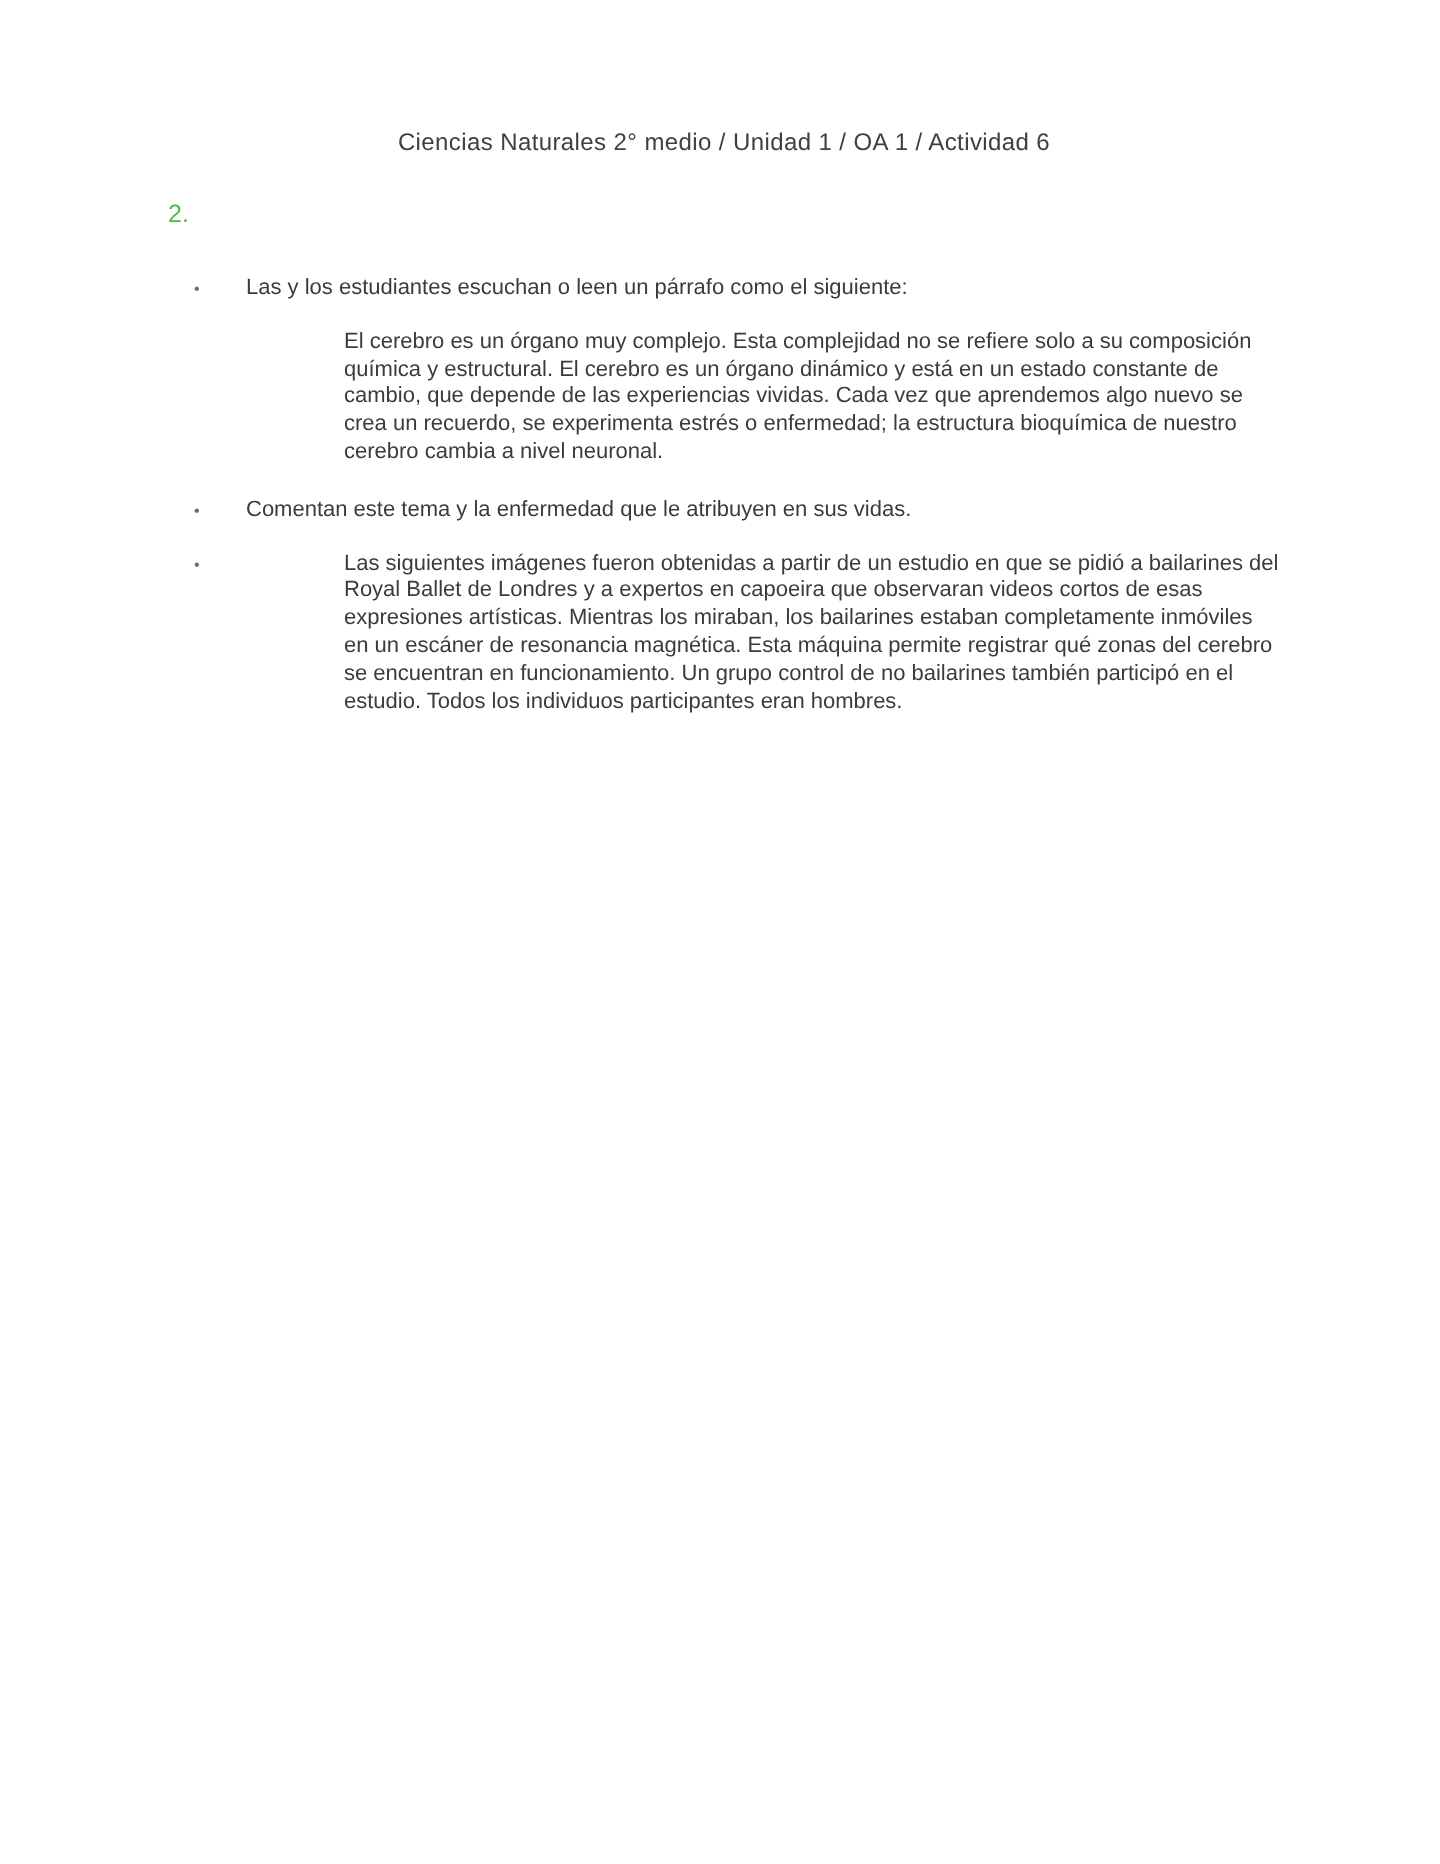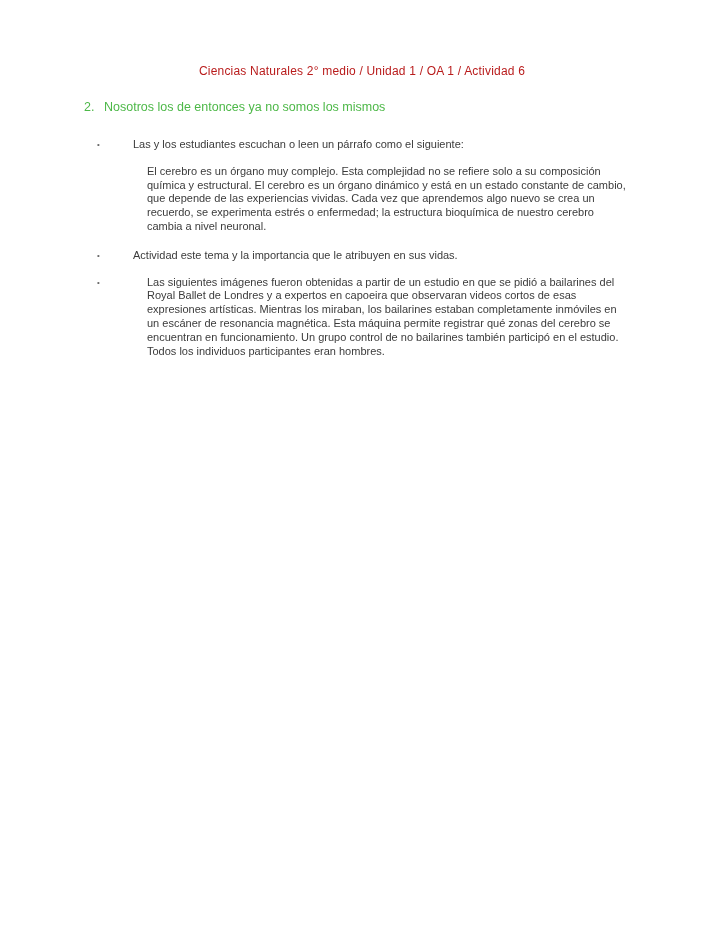--- a/index.html
+++ b/index.html
@@ -14,21 +14,21 @@
     margin: 0 auto;
     background: #ffffff;
     font-family: "Liberation Sans", sans-serif;
     color: #3b3b3b;
     box-sizing: border-box;
     padding: 64px 80px 0 84px;
     overflow: hidden;
   }
   .doc-title {
     text-align: center;
-    color: #b91c1c;
+    color: #404040;
     font-size: 12px;
     letter-spacing: 0.2px;
     margin-bottom: 22px;
     white-space: nowrap;
   }
   .heading {
     color: #4db848;
     font-size: 12.5px;
     margin-bottom: 24px;
     display: flex;
@@ -49,55 +49,54 @@
     padding-left: 13px;
     font-size: 8px;
     line-height: 13.8px;
     color: #6a6a6a;
   }
   .bullet-item .b-content {
     flex: 1;
     min-width: 0;
   }
   .b-label {
-    margin: 0 0 13px 13px;
+    margin: 0 0 13px 3px;
   }
   .indent-para {
-    margin: 0 0 15px 27px;
+    margin: 0 0 15px 52px;
     max-width: 480px;
     text-align: left;
   }
   .bullet-item + .bullet-item {
     margin-top: 0;
   }
 </style>
 </head>
 <body>
 
 <div class="page">
 
   <div class="doc-title">Ciencias Naturales 2° medio / Unidad 1 / OA 1 / Actividad 6</div>
 
   <div class="heading">
     <span class="h-num">2.</span>
-    <span class="h-text">Nosotros los de entonces ya no somos los mismos</span>
   </div>
 
   <div class="bullet-item">
     <span class="marker">•</span>
     <div class="b-content">
       <p class="b-label">Las y los estudiantes escuchan o leen un párrafo como el siguiente:</p>
       <p class="indent-para">El cerebro es un órgano muy complejo. Esta complejidad no se refiere solo a su composición química y estructural. El cerebro es un órgano dinámico y está en un estado constante de cambio, que depende de las experiencias vividas. Cada vez que aprendemos algo nuevo se crea un recuerdo, se experimenta estrés o enfermedad; la estructura bioquímica de nuestro cerebro cambia a nivel neuronal.</p>
     </div>
   </div>
 
   <div class="bullet-item">
     <span class="marker">•</span>
     <div class="b-content">
-      <p class="b-label">Actividad este tema y la importancia que le atribuyen en sus vidas.</p>
+      <p class="b-label">Comentan este tema y la enfermedad que le atribuyen en sus vidas.</p>
     </div>
   </div>
 
   <div class="bullet-item">
     <span class="marker">•</span>
     <div class="b-content">
       <p class="indent-para">Las siguientes imágenes fueron obtenidas a partir de un estudio en que se pidió a bailarines del Royal Ballet de Londres y a expertos en capoeira que observaran videos cortos de esas expresiones artísticas. Mientras los miraban, los bailarines estaban completamente inmóviles en un escáner de resonancia magnética. Esta máquina permite registrar qué zonas del cerebro se encuentran en funcionamiento. Un grupo control de no bailarines también participó en el estudio. Todos los individuos participantes eran hombres.</p>
     </div>
   </div>
 

